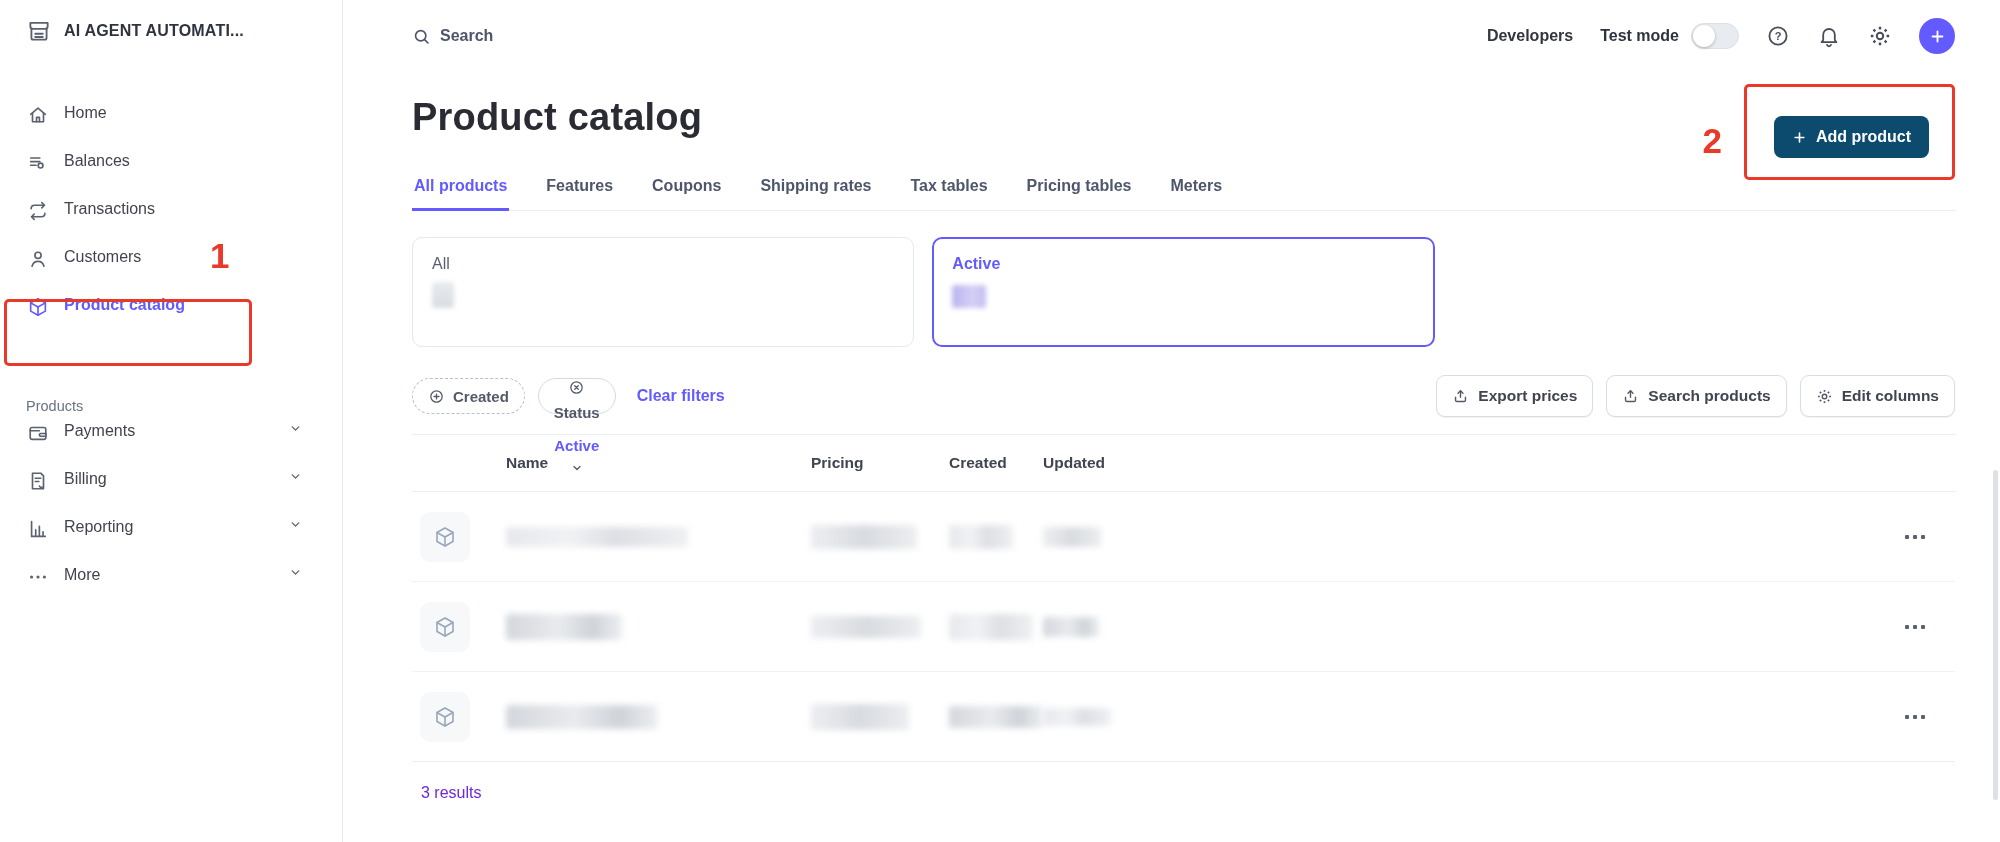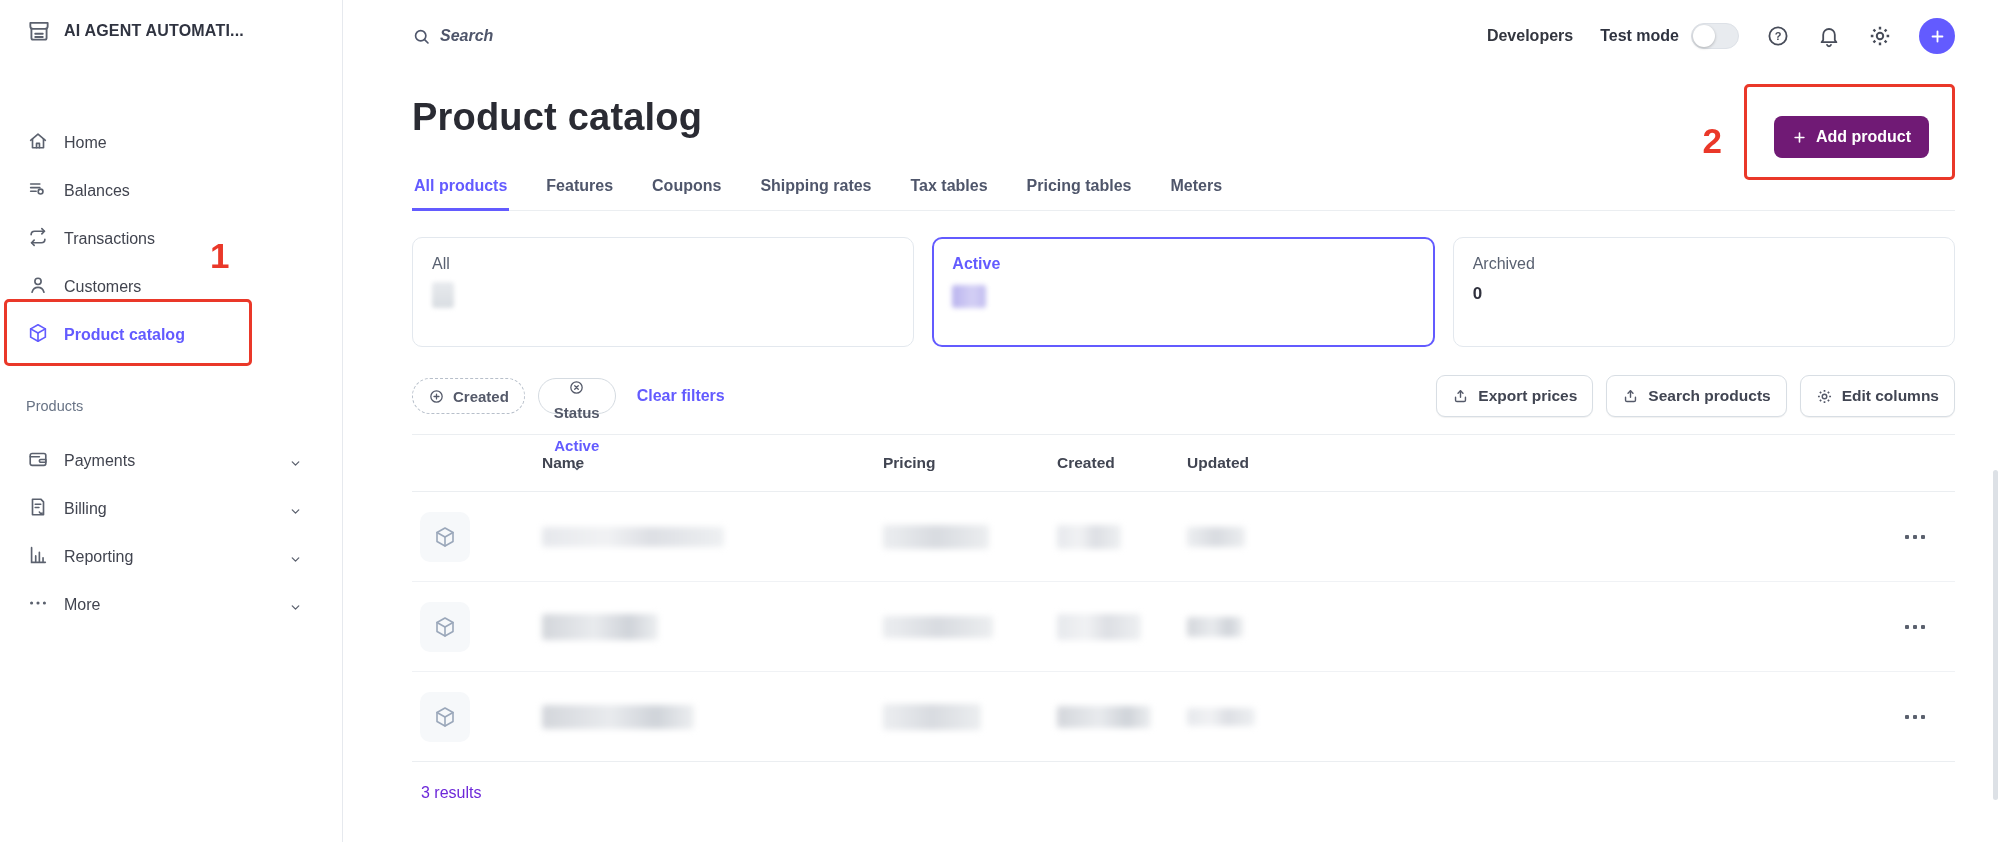--- a/index.html
+++ b/index.html
@@ -6,60 +6,60 @@
   html,body { width:2000px; height:842px; background:#fff; overflow:hidden;
     font-family:"Liberation Sans", sans-serif; color:#30313d; }
   .app { display:flex; width:2000px; height:842px; position:relative; }
 
   
   .sidebar { width:343px; height:842px; border-right:1px solid #e6e9ee; position:relative;
     padding:18px 0 0 26px; flex:none; background:#fff; }
   .brand { display:flex; align-items:center; gap:12px; margin-bottom:60px; }
   .brand .b-icon { color:#5b616e; display:flex; }
   .brand .b-name { font-size:16px; font-weight:700; color:#2f3340; letter-spacing:.2px; }
-  .nav-item { display:flex; align-items:flex-end; gap:15px; height:48px; padding-right:40px;
+  .nav-item { display:flex; align-items:flex-start; gap:15px; height:48px; padding-right:40px;
     font-size:16px; color:#41444f; cursor:pointer; }
   .nav-item .n-icon { color:#5b616e; display:flex; width:23px; justify-content:center; }
   .nav-item.active { color:#635bff; font-weight:700; }
   .nav-item.active .n-icon { color:#635bff; }
   .nav-section-label { margin-top:54px; margin-bottom:8px; font-size:14.5px; color:#687385; }
   .nav-item .chev { margin-left:auto; color:#5b616e; display:flex; }
 
   
   .anno-box-1 { position:absolute; left:4px; top:299px; width:248px; height:67px;
     border:3px solid #ea3829; border-radius:5px; pointer-events:none; z-index:5; }
   .anno-num-1 { position:absolute; left:210px; top:236px; font-size:35px; font-weight:700;
     color:#ea3829; z-index:5; }
 
   
   .main { flex:1; position:relative; padding:0 45px 0 69px; }
   .topbar { height:72px; display:flex; align-items:center; }
   .search { display:flex; align-items:center; gap:9px; color:#4f566b; font-size:16px;
-    font-weight:600; cursor:pointer;font-style:italic; }
+    font-weight:600; cursor:pointer; }
   .search .s-icon { color:#4f566b; display:flex; }
   .top-right { margin-left:auto; display:flex; align-items:center; gap:27px; }
   .dev-link { font-size:16px; font-weight:600; color:#33363f; cursor:pointer; }
   .testmode { display:flex; align-items:center; gap:12px; }
   .testmode .tm-label { font-size:16px; font-weight:700; color:#2f3340; }
   .toggle { width:48px; height:26px; border-radius:13px; background:#e8ebef;
     border:1px solid #dde1e7; position:relative; cursor:pointer; }
   .toggle .knob { position:absolute; left:1px; top:1px; width:22px; height:22px;
     border-radius:50%; background:#fff; box-shadow:0 1px 3px rgba(0,0,0,.25); }
   .icon-btn { color:#474c59; display:flex; cursor:pointer; }
   .avatar { width:36px; height:36px; border-radius:50%; background:#635bff; color:#fff;
     display:flex; align-items:center; justify-content:center; cursor:pointer; }
 
   .page-title { margin-top:24px; font-size:38px; font-weight:700; color:#2a2b33;
     letter-spacing:.2px; }
 
   
   .anno-2-wrap { position:absolute; top:84px; right:45px; display:flex; align-items:center; z-index:5; }
   .anno-num-2 { font-size:35px; font-weight:700; color:#ea3829; margin-right:22px; margin-top:18px; }
   .anno-box-2 { border:3px solid #ea3829; border-radius:5px; padding:29px 23px 19px 27px; }
-  .add-product-btn { background:#701a75; color:#fff; border:none; border-radius:8px;
+  .add-product-btn { background:#0c4a6e; color:#fff; border:none; border-radius:8px;
     height:42px; padding:0 18px; font-size:16px; font-weight:700; display:flex;
     align-items:center; gap:9px; cursor:pointer; font-family:inherit; }
 
   
   .tabs { margin-top:32px; display:flex; gap:35px; border-bottom:1px solid #ebeef1; }
   .tab { padding:6px 2px 13px; font-size:16px; font-weight:600; color:#4f566b; cursor:pointer; }
   .tab.active { color:#635bff; border-bottom:3px solid #635bff; margin-bottom:-1px; }
 
   
   .cards { margin-top:26px; display:grid; grid-template-columns:1fr 1fr 1fr; gap:18px; }
@@ -83,21 +83,21 @@
   .fb-actions { margin-left:auto; display:flex; gap:13px; }
   .tool-btn { height:42px; border-radius:9px; border:1px solid #d8dee4; background:#fff;
     box-shadow:0 1px 1px rgba(0,0,0,.06); display:flex; align-items:center; gap:9px;
     padding:0 15px; font-size:15.5px; font-weight:700; color:#414552; cursor:pointer;
     font-family:inherit; }
   .tool-btn .t-icon { color:#545969; display:flex; }
 
   
   .table { margin-top:17px; border-top:1px solid #ebeef1; }
   .trow { display:grid; grid-template-columns:66px 305px 138px 100px 1fr 64px;
-    align-items:center; padding-left:8px;gap:36px; }
+    align-items:center; padding-left:8px; }
   .thead { height:57px; border-bottom:1px solid #ebeef1; font-size:15.5px; font-weight:700;
     color:#414552; }
   .cell-pad { padding-left:20px; }
   .cell-pad-sm { padding-left:14px; }
   .tbodyrow { height:90px; border-bottom:1px solid #f0f2f5; cursor:pointer; }
   .tbodyrow:last-of-type { border-bottom:1px solid #ebeef1; }
   .prod-icon-box { width:50px; height:50px; border-radius:10px; background:#f6f8fa;
     display:flex; align-items:center; justify-content:center; color:#9aa7ba; }
   .blob { border-radius:3px; filter:blur(3px); }
   .blob.g1 { background:linear-gradient(90deg,#e6e8ec,#f1f2f4 35%,#dddfe4 60%,#eef0f2); }
@@ -330,24 +330,20 @@
 
     <div class="cards">
       <div class="card">
         <div class="c-label">All</div>
         <div class="c-blob-gray"></div>
       </div>
       <div class="card selected">
         <div class="c-label">Active</div>
         <div class="c-blob-purple"></div>
       </div>
-      <div class="card">
-        <div class="c-label">Archived</div>
-        <div class="c-value">0</div>
-      </div>
     </div>
 
     <div class="filterbar">
       <div class="chip dashed">
         <span class="ch-icon">
           <svg width="17" height="17" viewBox="0 0 24 24" fill="none" stroke="currentColor" stroke-width="1.8" stroke-linecap="round">
             <circle cx="12" cy="12" r="8"></circle>
               <path d="M12 8.5v7M8.5 12h7"></path>
           </svg>
         </span>

